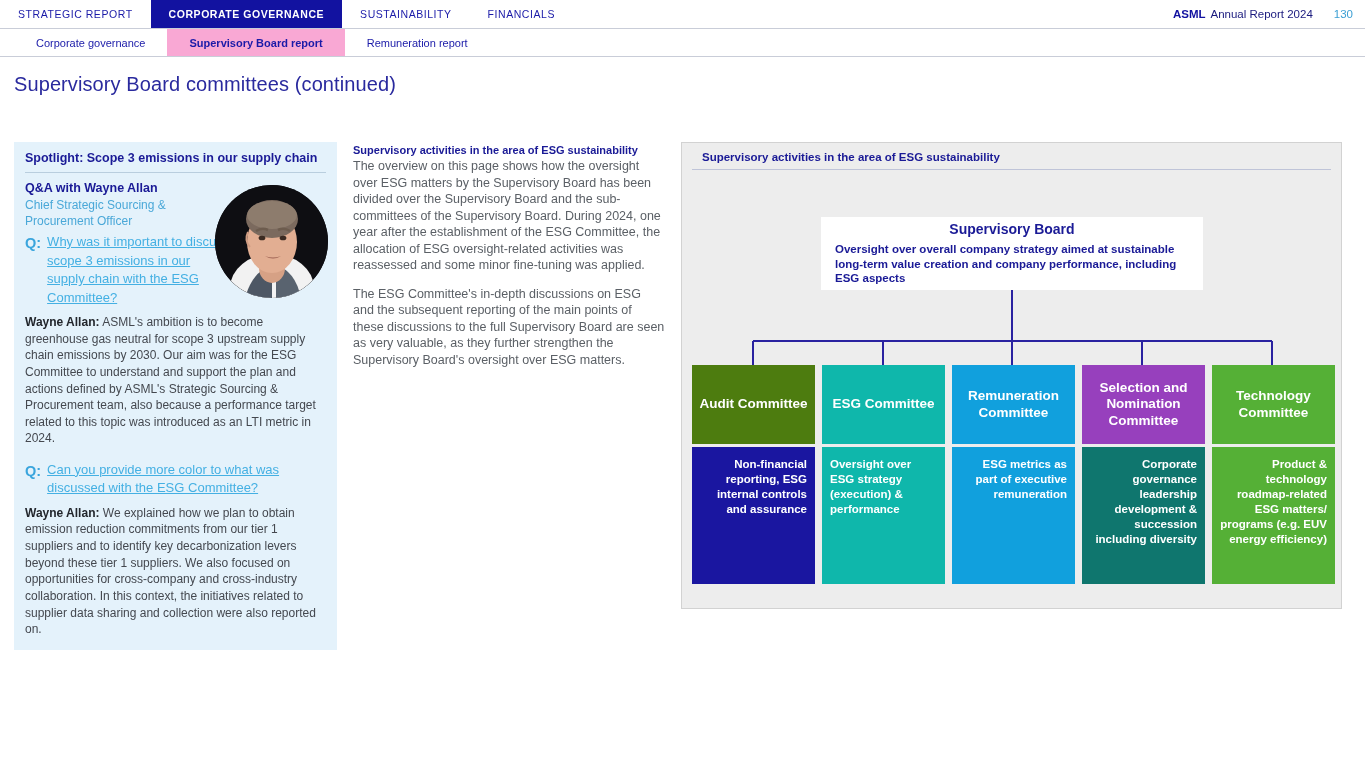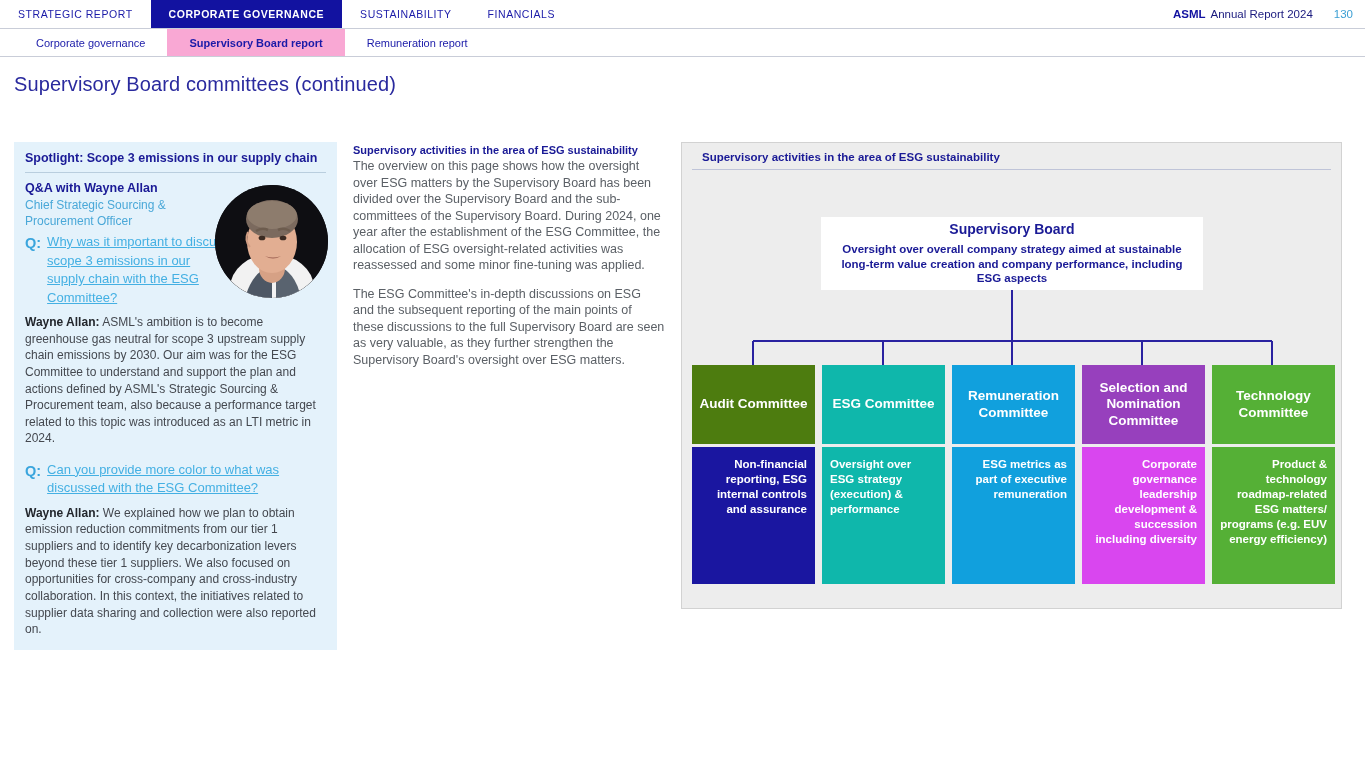--- a/index.html
+++ b/index.html
@@ -182,21 +182,21 @@
     display: flex; flex-direction: column;
     align-items: center; justify-content: center;
     padding: 0 14px;
   }
   .board-title {
     font-size: 14px; font-weight: bold;
     color: #1a1a96; margin-bottom: 5px;
   }
   .board-sub {
     font-size: 11.5px; font-weight: bold;
-    color: #1a1a96; text-align: center;
+    color: #1a1a96; 
     line-height: 1.28;
   }
   .connectors { position: absolute; left: 0; top: 0; }
 
   .cols {
     position: absolute;
     left: 10px; top: 222px;
     width: 640px;
     display: flex; gap: 7px;
   }
@@ -345,21 +345,21 @@
         </div>
         <div class="col-body" style="background: rgb(17, 160, 221);">
           <span class="center-txt">ESG metrics as part of executive remuneration</span>
         </div>
       </div>
 
       <div class="col">
         <div class="col-head" style="background: rgb(151, 64, 189);">
           <span>Selection and Nomination Committee</span>
         </div>
-        <div class="col-body" style="background: #d946ef;">
+        <div class="col-body" style="background: #0f766e;">
           <span class="center-txt">Corporate governance leadership development &amp; succession including diversity</span>
         </div>
       </div>
 
       <div class="col">
         <div class="col-head" style="background: rgb(85, 176, 54);">
           <span>Technology Committee</span>
         </div>
         <div class="col-body" style="background: rgb(85, 176, 54);">
           <span class="center-txt">Product &amp; technology roadmap-related ESG matters/ programs (e.g. EUV energy efficiency)</span>

